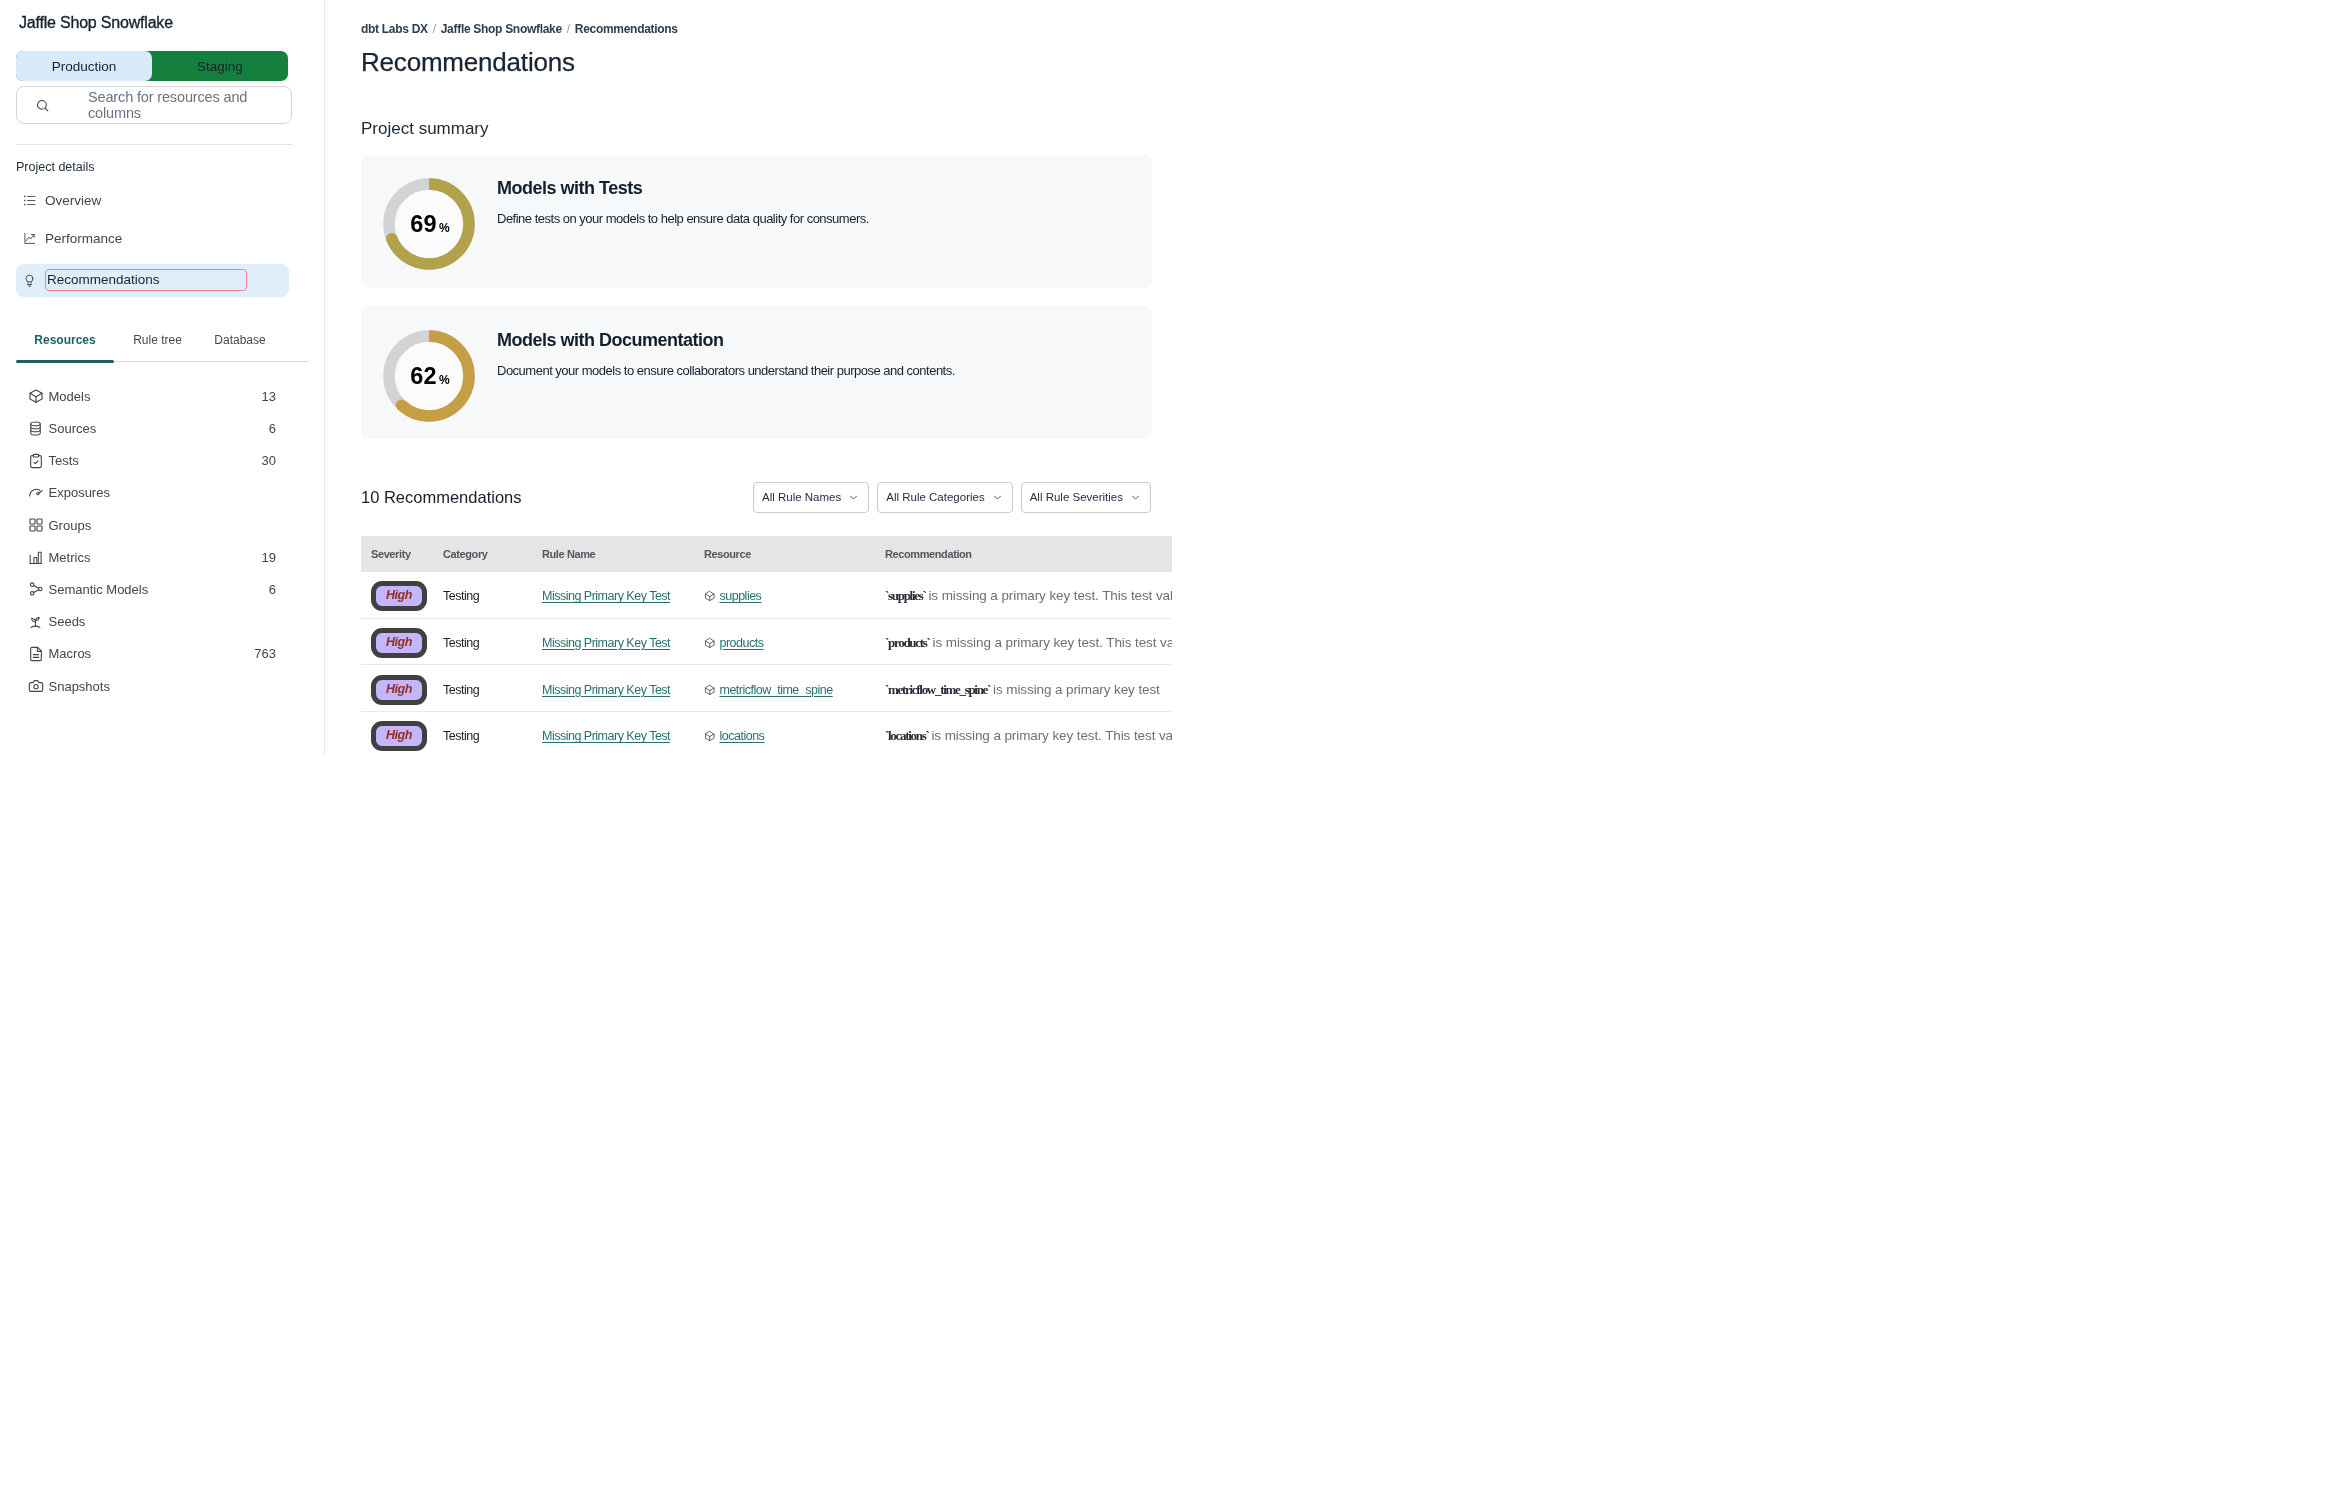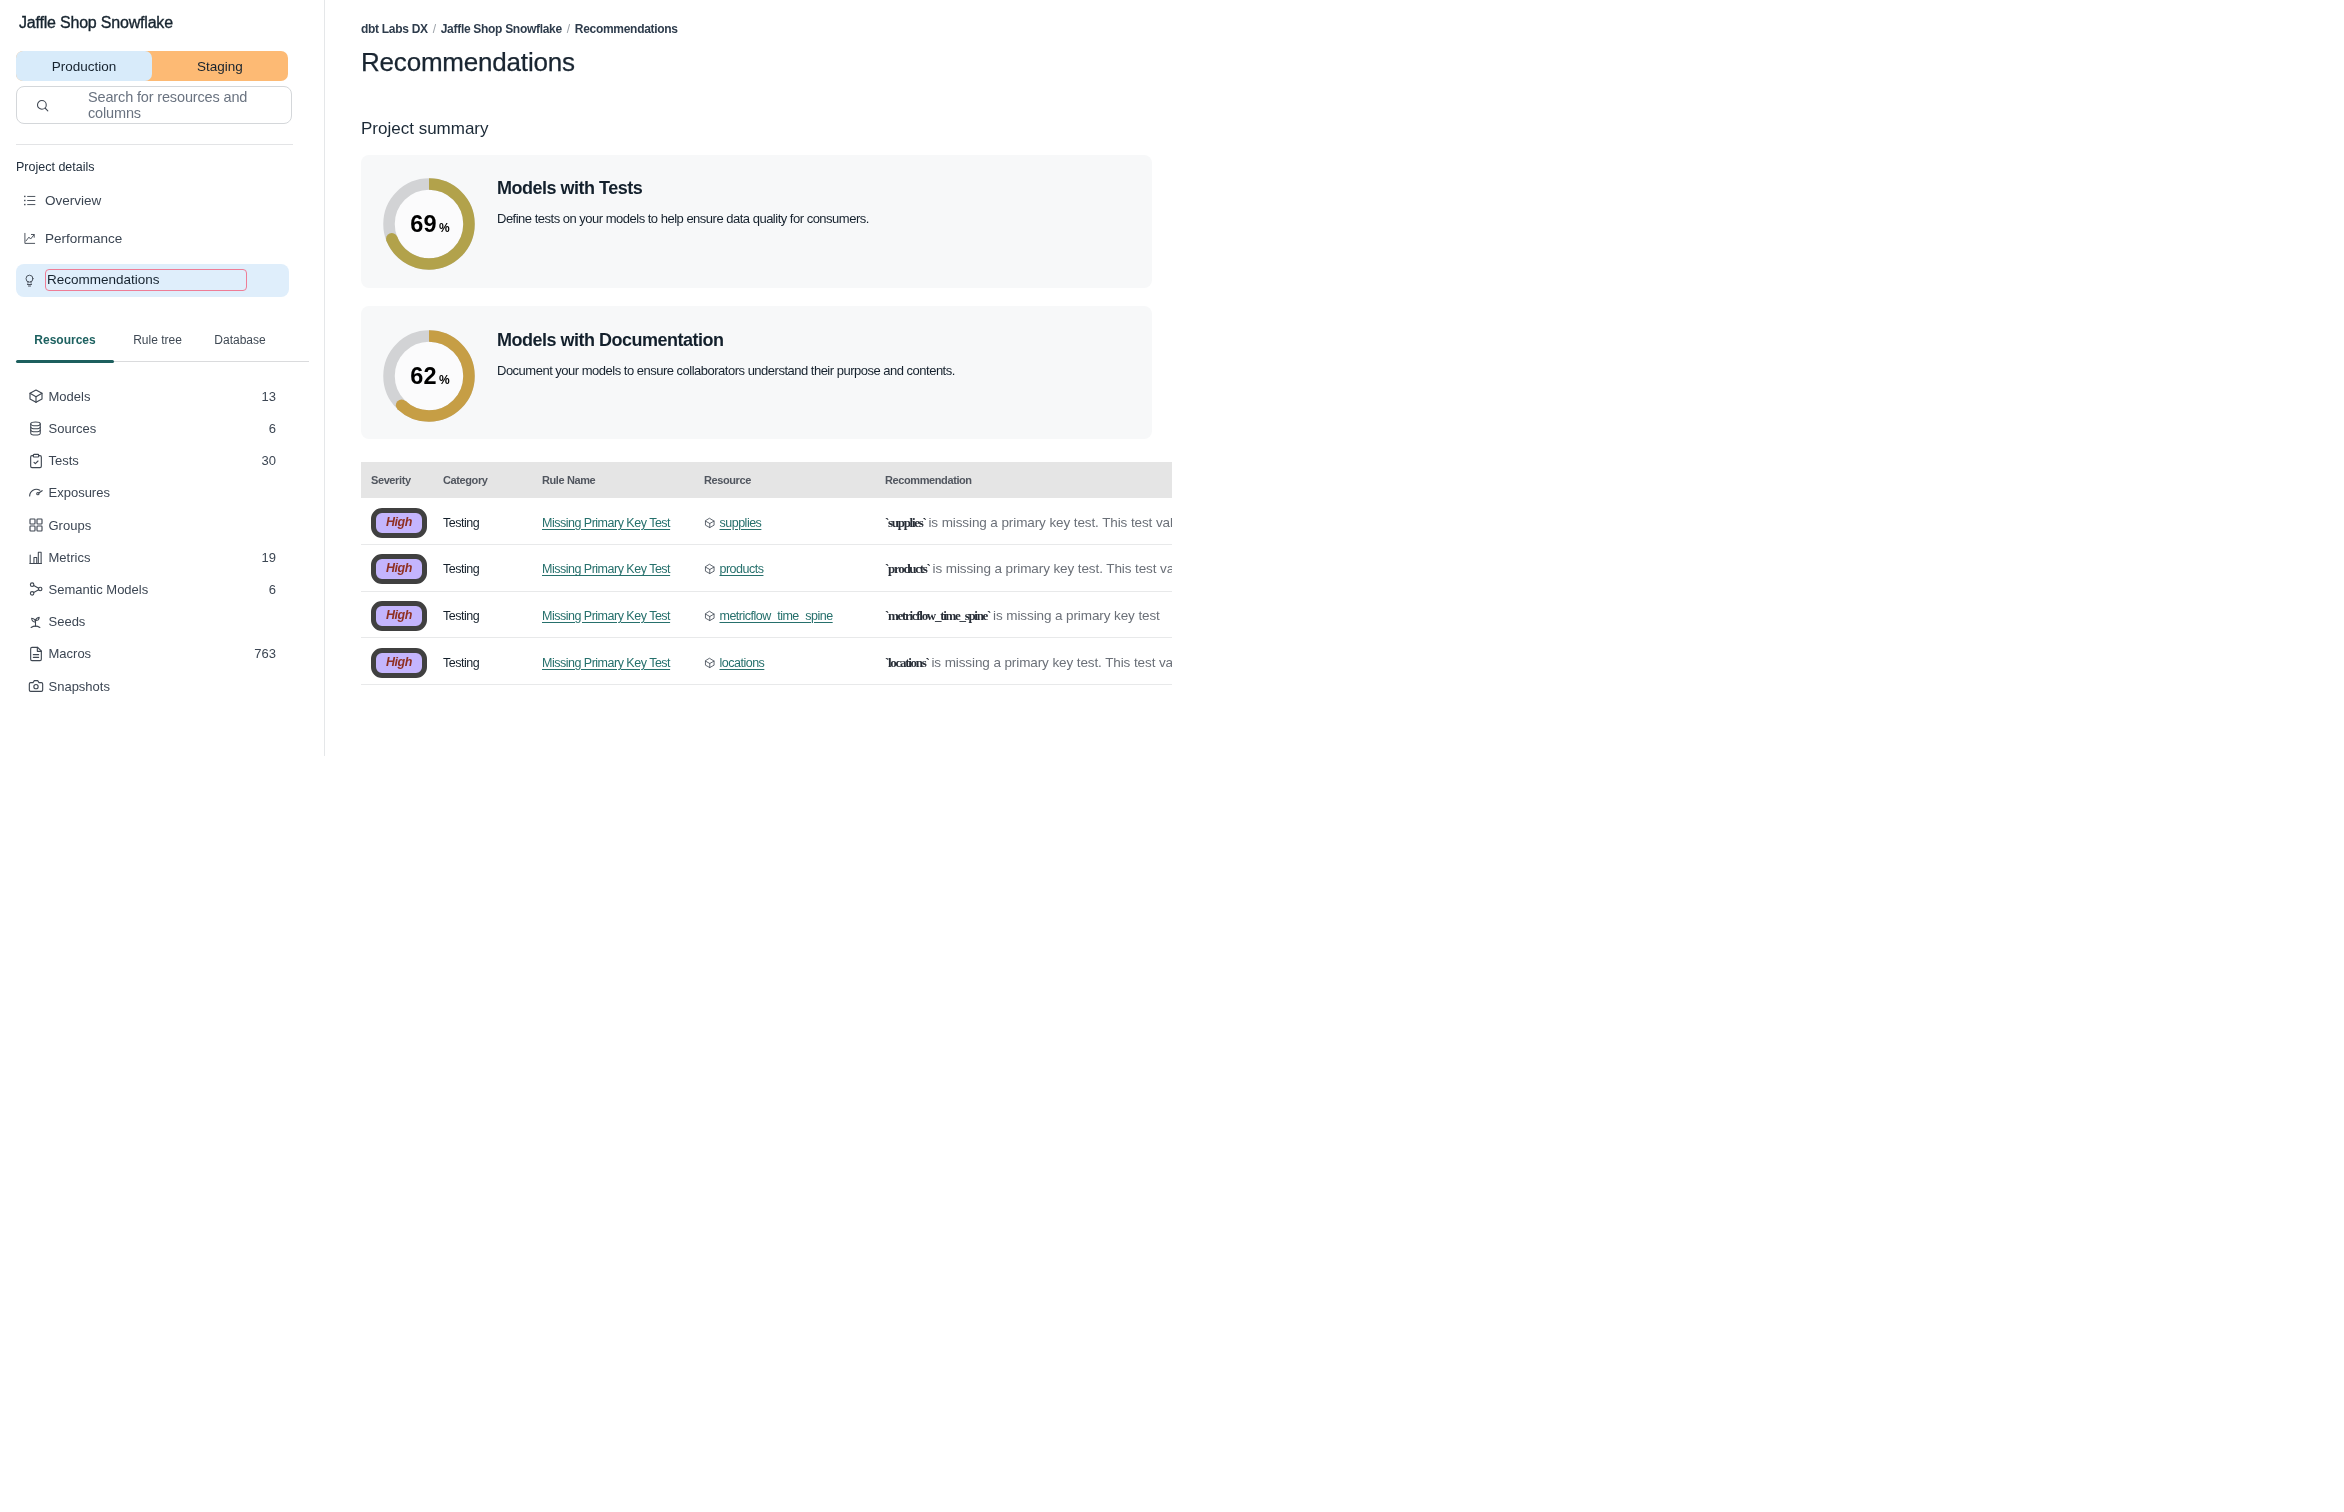--- a/index.html
+++ b/index.html
@@ -3,21 +3,21 @@
 <meta charset="utf-8">
 <style>
   * { margin:0; padding:0; box-sizing:border-box; }
   html,body { width:1172px; height:756px; overflow:hidden; background:#fff;
     font-family:"Liberation Sans", sans-serif; color:#1a2733; }
   .page { display:flex; width:1172px; height:756px; }
 
   
   .sidebar { width:325px; min-width:325px; height:756px; border-right:1px solid #e5e7e9; padding:0 16px; }
   .sb-title { font-size:16px; font-weight:400; -webkit-text-stroke:0.35px #17242f; color:#17242f; margin-top:14.5px; margin-left:3px; line-height:1; letter-spacing:-0.2px; }
-  .seg { display:flex; margin-top:20.5px; height:30px; width:272px; background:#fdba74; border-radius:7px; }
+  .seg { display:flex; margin-top:20.5px; height:30px; width:272px; background:#15803d; border-radius:7px; }
   .seg-item { flex:1; display:flex; align-items:center; justify-content:center; font-size:13.5px; color:#16232f; }
   .seg-item.active { background:#d8ebfa; border-radius:7px; }
   .search { margin-top:5px; height:38px; width:276px; border:1px solid #d4d7da; border-radius:8px;
     display:flex; align-items:center; padding:0 18px; color:#6a7380;gap:28px; }
   .search svg { flex:none; margin-right:10px; }
   .search span { font-size:14.5px; letter-spacing:-0.15px; }
   .sb-hr { border:none; border-top:1px solid #e3e4e6; margin-top:19.5px; width:277px; }
   .proj-details { margin-top:16.3px; font-size:12.5px; color:#222f3d; line-height:1; }
   .nav { margin-top:8.7px; }
   .nav-row { display:flex; align-items:center; height:38px; color:#3c4653; font-size:13.5px; }
@@ -224,20 +224,34 @@
         <circle cx="46" cy="46" r="40" fill="none" stroke="#d2d3d5" stroke-width="11.5"></circle>
         <circle cx="46" cy="46" r="40" fill="none" stroke="#c69e45" stroke-width="11.5" stroke-dasharray="155.8 95.5" transform="rotate(-90 46 46)"></circle>
         <circle cx="18.6" cy="75.2" r="5.75" fill="#c69e45"></circle>
         <text x="53.5" y="54.3" class="donut-num" text-anchor="end">62</text>
         <text x="56" y="54.3" class="donut-pct">%</text>
       </svg>
       <div class="ct">Models with Documentation</div>
       <div class="cb">Document your models to ensure collaborators understand their purpose and contents.</div>
     </div>
 
+    <div class="recs-head">
+      <span class="rh-title">10 Recommendations</span>
+      <span class="filters">
+        <span class="fbtn">All Rule Names <svg class="ic" width="13" height="13" viewBox="0 0 24 24" stroke-width="2">
+              <path d="m6.5 9.5 5.5 5.5 5.5-5.5"></path>
+            </svg></span>
+        <span class="fbtn">All Rule Categories <svg class="ic" width="13" height="13" viewBox="0 0 24 24" stroke-width="2">
+              <path d="m6.5 9.5 5.5 5.5 5.5-5.5"></path>
+            </svg></span>
+        <span class="fbtn">All Rule Severities <svg class="ic" width="13" height="13" viewBox="0 0 24 24" stroke-width="2">
+              <path d="m6.5 9.5 5.5 5.5 5.5-5.5"></path>
+            </svg></span>
+      </span>
+    </div>
 
     <div class="tbl">
       <div class="thead">
         <div class="c1">Severity</div>
           <div class="c2">Category</div>
           <div class="c3">Rule Name</div>
         <div class="c4">Resource</div>
           <div class="c5">Recommendation</div>
       </div>
       <div class="trow">

